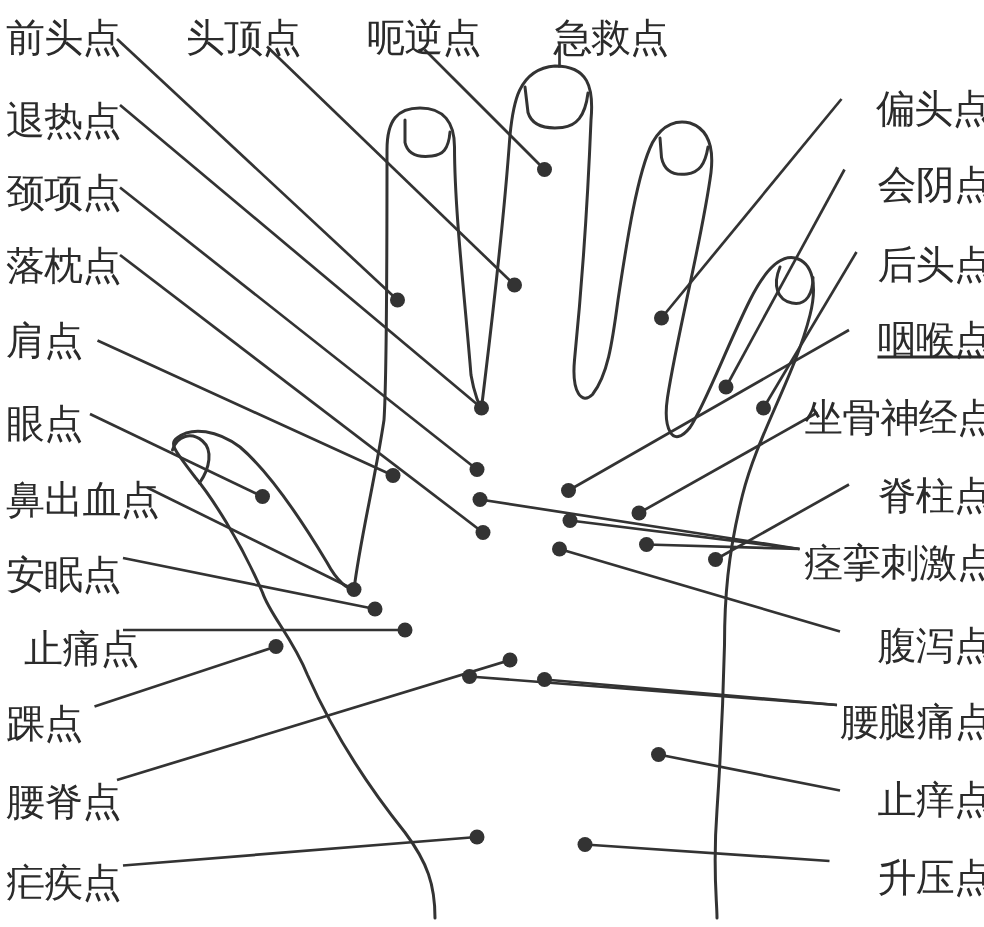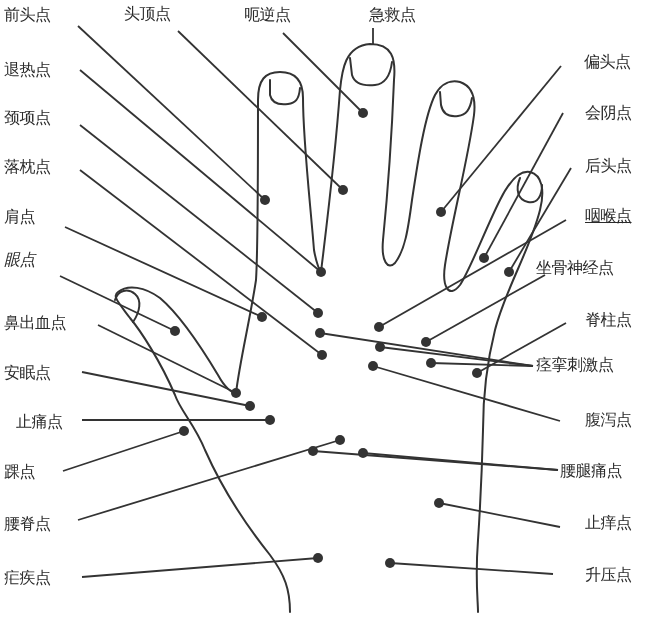--- a/index.html
+++ b/index.html
@@ -1,25 +1,26 @@
 <!DOCTYPE html>
 <html><head>
 <meta charset="utf-8">
 <style>
   html, body { margin: 0; padding: 0; background: #ffffff; }
   body { width: 656px; height: 618px; position: relative; overflow: hidden; }
   #diagram { position: absolute; left: 0; top: 0; width: 656px; height: 618px; }
   .label {
     position: absolute;
     font-family: "DejaVu Sans", sans-serif;
-    font-size: 16px;
+    font-size: 26px;
     color: #2b2b2b;
     white-space: nowrap;
     line-height: 24px;
     letter-spacing: -0.5px;
+    margin-top: 11px;
   }
   svg line, svg path { stroke: #333; fill: none; }
 </style>
 </head>
 <body>
 
 <svg id="diagram" width="656" height="618" viewBox="0 0 656 618" xmlns="http://www.w3.org/2000/svg">
   <g stroke="#333" stroke-width="2" fill="none" stroke-linecap="round" stroke-linejoin="round">
 
     <path d="M 290 612 C 290 590, 285 575, 270 555 C 250 530, 225 495, 205 450 C 195 425, 180 410, 175 395 C 160 360, 140 330, 130 318 C 118 302, 112 296, 118 292 C 128 284, 145 287, 160 298 C 180 315, 200 345, 218 375 C 225 388, 232 393, 236 393"></path>
@@ -91,28 +92,28 @@
       <circle cx="373" cy="366" r="5" fill="#333333"></circle>
       <circle cx="313" cy="451" r="5" fill="#333333"></circle>
       <circle cx="363" cy="453" r="5" fill="#333333"></circle>
       <circle cx="439" cy="503" r="5" fill="#333333"></circle>
       <circle cx="390" cy="563" r="5" fill="#333333"></circle>
     </g>
 </svg>
 
 <div id="labels">
     <div class="label" style="left: 4px; top: 3px;">前头点</div>
-    <div class="label" style="left: 124px; top: 3px; font-family: Liberation Mono, monospace;">头顶点</div>
+    <div class="label" style="left: 124px; top: 3px;">头顶点</div>
     <div class="label" style="left: 244px; top: 3px;">呃逆点</div>
     <div class="label" style="left: 369px; top: 3px;">急救点</div>
     <div class="label" style="left: 4px; top: 58px;">退热点</div>
     <div class="label" style="left: 4px; top: 106px;">颈项点</div>
     <div class="label" style="left: 4px; top: 155px;">落枕点</div>
     <div class="label" style="left: 4px; top: 205px;">肩点</div>
-    <div class="label" style="left: 4px; top: 248px; font-style: italic;">眼点</div>
+    <div class="label" style="left: 4px; top: 260px;">眼点</div>
     <div class="label" style="left: 4px; top: 311px;">鼻出血点</div>
     <div class="label" style="left: 4px; top: 362px; font-family: Liberation Mono, monospace;">安眠点</div>
     <div class="label" style="left: 16px; top: 410px;">止痛点</div>
     <div class="label" style="left: 4px; top: 460px;">踝点</div>
     <div class="label" style="left: 4px; top: 512px;">腰脊点</div>
     <div class="label" style="left: 4px; top: 566px; text-align: right;">疟疾点</div>
     <div class="label" style="left: 584px; top: 50px;">偏头点</div>
     <div class="label" style="left: 585px; top: 101px;">会阴点</div>
     <div class="label" style="left: 585px; top: 154px;">后头点</div>
     <div class="label" style="left: 585px; top: 204px; text-decoration: underline;">咽喉点</div>

